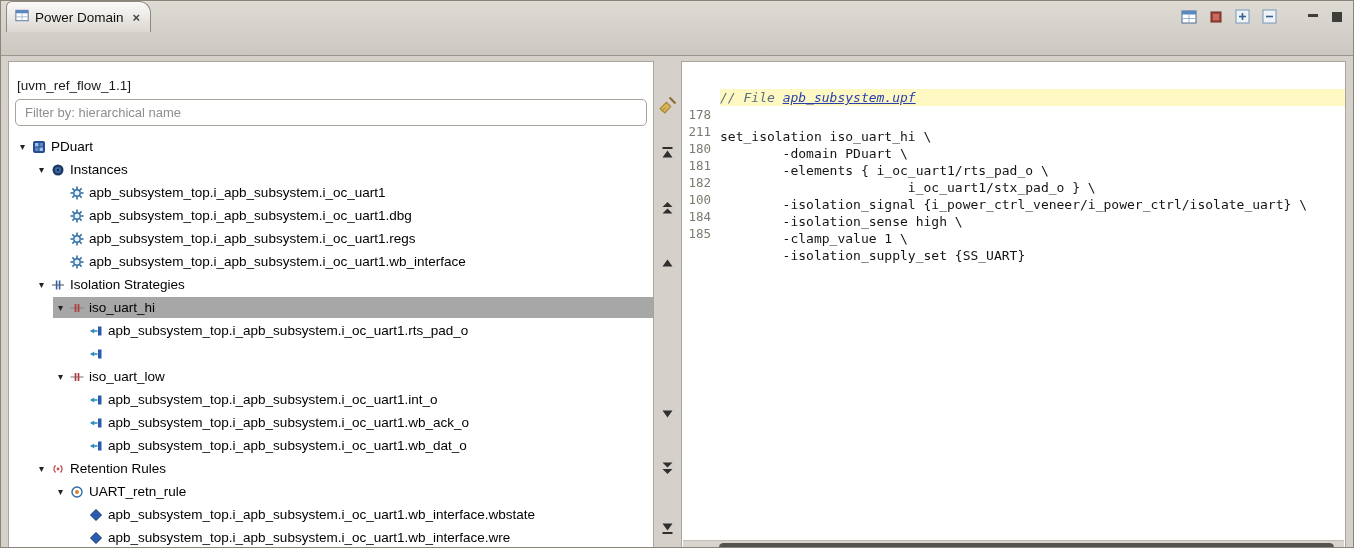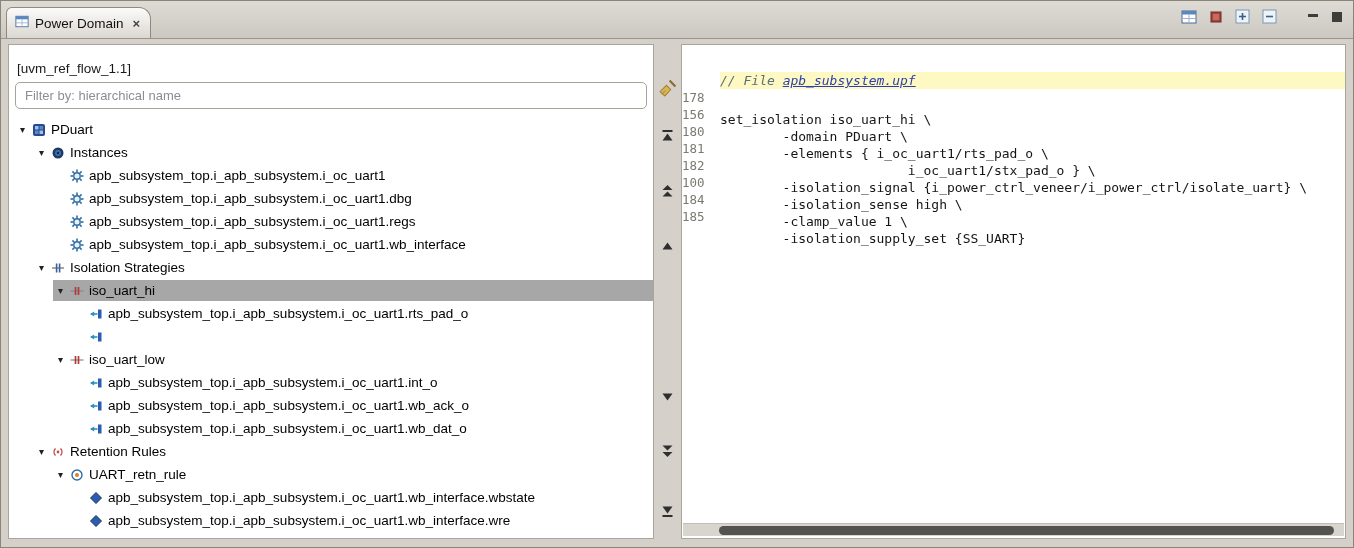--- a/index.html
+++ b/index.html
@@ -5,22 +5,22 @@
   * { margin:0; padding:0; box-sizing:border-box; }
   html,body { background:#b9b5ae; font-family:"Liberation Sans",sans-serif; }
 
   .window{
     width:1354px; height:548px; background:var(--chrome,#d5d1ca);
     border:1px solid #8a8578; position:relative; overflow:hidden;
   }
 
   
   .tab-strip{
-    height:38px; background:linear-gradient(#dedbd5,#ccc8c1);
-    border-bottom:1px solid #9b968c; display:flex; align-items:flex-end; position:relative;
+    height:55px; background:linear-gradient(#dedbd5,#ccc8c1);
+    border-bottom:1px solid #9b968c; display:flex; align-items:flex-start; position:relative;
   }
   .tab{
     display:flex; align-items:center; gap:6px; height:31px; margin-left:5px;
     padding:0 10px 0 8px; background:linear-gradient(#fcfbfa,#dbd7d1);
     border:1px solid #8f8a80; border-bottom:none; border-radius:6px 12px 0 0; cursor:pointer;
   }
   .tab-label{ font-size:13.5px; color:#111; }
   .tab-close{ font-size:13px; color:#444; font-weight:bold; margin-left:3px; cursor:pointer; line-height:1; }
   .toolbar{ position:absolute; right:10px; top:8px; display:flex; align-items:center; gap:12px; }
   .tb-btn{ display:inline-flex; cursor:pointer; }
@@ -58,21 +58,21 @@
     display:flex; align-items:center; justify-content:center; cursor:pointer;
   }
   .nb0{top:83px} .nb1{top:138px} .nb2{top:193px} .nb3{top:344px} .nb4{top:398px} .nb5{top:458px}
 
   
   .code-panel{
     flex:1; background:#fff; border:1px solid #a9a59c; position:relative;
     padding-top:27px; font-family:"DejaVu Sans Mono",monospace; overflow:hidden;
   }
   .cline{ display:flex; height:17px; line-height:17px; }
-  .gut{ width:38px; flex-shrink:0; text-align:left; padding-right:9px; font-size:12.5px; color:#7a7a70; }
+  .gut{ width:38px; flex-shrink:0; text-align:right; padding-right:9px; font-size:12.5px; color:#7a7a70; }
   .ctext{ white-space:pre; flex:1; font-size:13px; color:#151515; }
   .cline.hl .ctext{ background:var(--line_highlight,#fcfcd4);margin-top:22px; }
   .comment-line .ctext{ background:#fef9c3; color:var(--comment,#5d6e7e); font-style:italic; }
   .filelink{ color:var(--link,#2b40b0); text-decoration:underline; cursor:pointer; font-style:italic; }
 
   .h-scrollbar{
     position:absolute; left:1px; right:1px; bottom:2px; height:13px;
     background:#d8d5cf; border-top:1px solid #c2beb6;
   }
   .h-thumb{
@@ -474,21 +474,21 @@
       <div class="cline comment-line" data-name="file-comment-line">
         <span class="gut" data-name="line-number"></span>
         <span class="ctext" data-name="code-text"><span data-name="file-comment-prefix">// File </span><a class="filelink" data-name="file-link">apb_subsystem.upf</a></span>
       </div>
       <div id="code-lines" data-name="code-lines">
           <div class="cline hl" data-name="code-line">
             <span class="gut" data-name="line-number">178</span>
             <span class="ctext" data-name="code-text">set_isolation iso_uart_hi \</span>
           </div>
           <div class="cline hl" data-name="code-line">
-            <span class="gut" data-name="line-number">156</span>
+            <span class="gut" data-name="line-number">211</span>
             <span class="ctext" data-name="code-text">        -domain PDuart \</span>
           </div>
           <div class="cline hl" data-name="code-line">
             <span class="gut" data-name="line-number">180</span>
             <span class="ctext" data-name="code-text">        -elements { i_oc_uart1/rts_pad_o \</span>
           </div>
           <div class="cline hl" data-name="code-line">
             <span class="gut" data-name="line-number">181</span>
             <span class="ctext" data-name="code-text">                        i_oc_uart1/stx_pad_o } \</span>
           </div>

